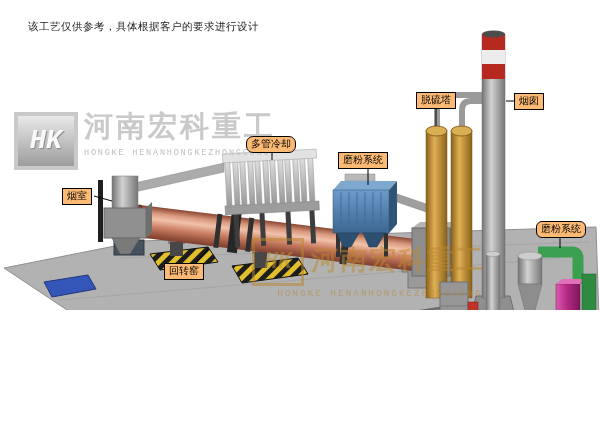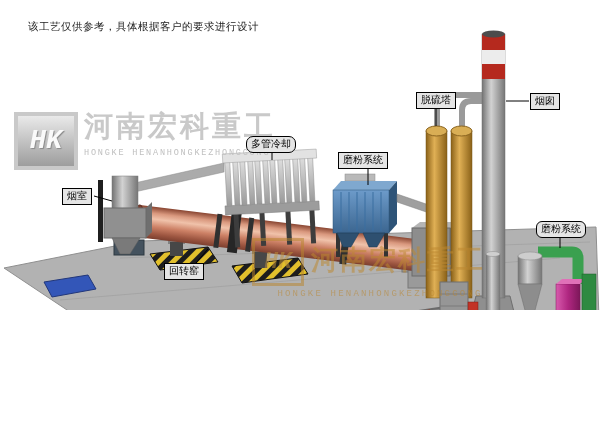--- a/index.html
+++ b/index.html
@@ -1,20 +1,20 @@
 <!DOCTYPE html>
 <html><head>
 <meta charset="utf-8">
 <style>
   html,body{margin:0;padding:0;background:#fff;}
   .stage{position:relative;width:600px;height:310px;background:#ffffff;overflow:hidden;
          font-family:Liberation Mono, monospace;padding-left:44px;}
   .stage svg{position:absolute;left:0;top:0;}
   .disclaimer{position:absolute;left:28px;top:20px;font-size:10.5px;color:#222;letter-spacing:.5px;}
-  .eq-label{position:absolute;background:#e5e5e5;border:1px solid #000;padding:1px 4px;
+  .eq-label{position:absolute;background:#fdba74;border:1px solid #000;padding:1px 4px;
             font-size:10px;color:#000;white-space:nowrap;line-height:1.3;}
   
   .brand-left{position:absolute;left:14px;top:112px;display:flex;align-items:flex-start;gap:6px;
               color:#c6c6c6;}
   .hk-box{width:56px;height:50px;border:4px solid #c9c9c9;
           background:linear-gradient(180deg,#e9e9e9,#9d9d9d);
           display:flex;align-items:center;justify-content:center;
           font-style:italic;font-weight:bold;font-size:27px;color:#fafafa;
           text-shadow:1px 1px 1px #8a8a8a;}
   .brand-right .name{font-size:29px;font-weight:bold;letter-spacing:3px;line-height:1.15;color:#c9c9c9;}
@@ -246,17 +246,17 @@
       <div class="name">河南宏科重工</div>
     </div>
     <div class="latin">HONGKE HENANHONGKEZHONGGONG</div>
   </div>
 
   <div class="eq-label" style="left:62px;top:188px;">烟室</div>
   <div class="eq-label" style="left:164px;top:263px;text-align:right;">回转窑</div>
   <div class="eq-label" style="left:246px;top:136px;border-radius:7px;">多管冷却</div>
   <div class="eq-label" style="left:338px;top:152px;">磨粉系统</div>
   <div class="eq-label" style="left:416px;top:92px;">脱硫塔</div>
-  <div class="eq-label" style="left:530px;top:93px;">烟囱</div>
+  <div class="eq-label" style="left:514px;top:93px;">烟囱</div>
   <div class="eq-label" style="left:536px;top:221px;border-radius:6px;">磨粉系统</div>
   <div class="eq-label" style="left:328px;top:390px;">冷却机</div>
 
 </div>
 
 </body></html>

